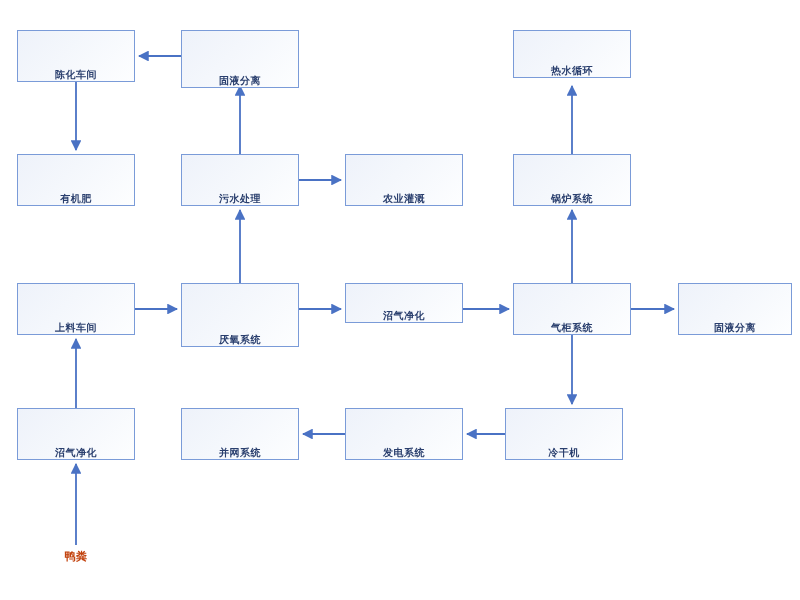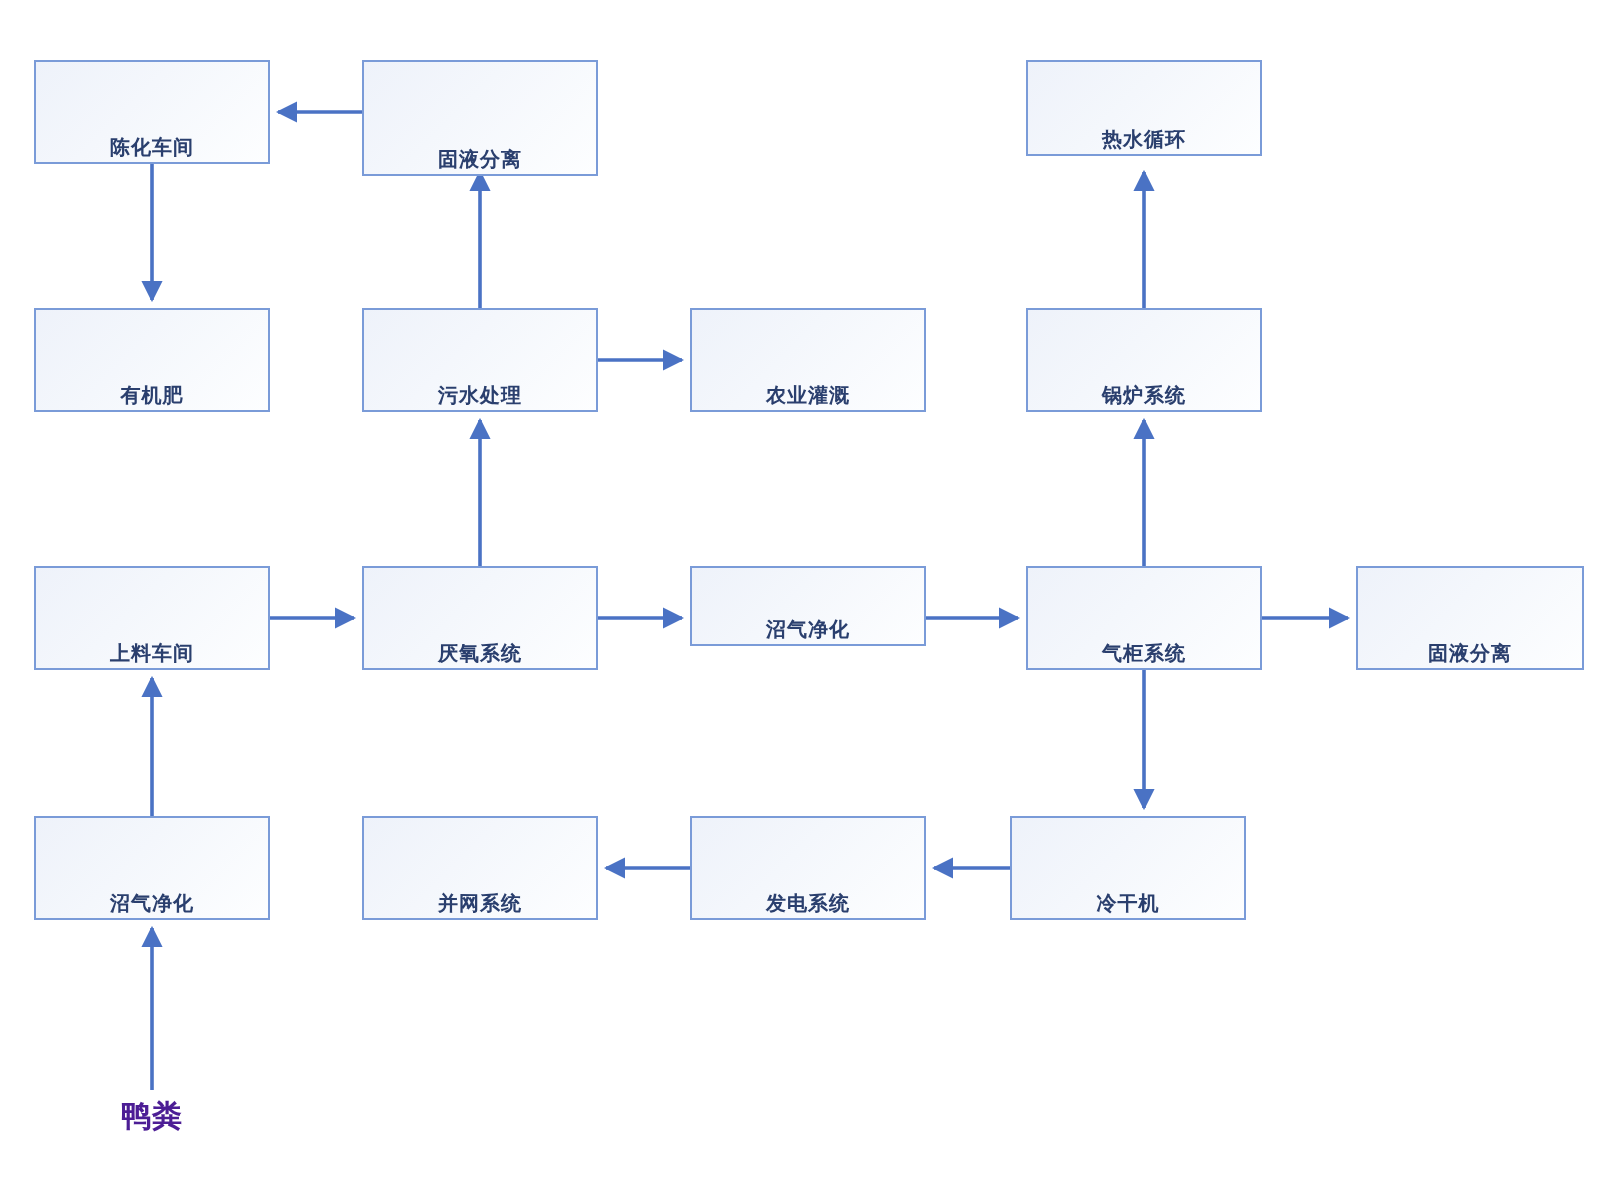--- a/index.html
+++ b/index.html
@@ -37,22 +37,22 @@
     font-weight: bold;
     letter-spacing: 0.5px;
     display: flex;
     align-items: flex-end;
     justify-content: center;
     text-align: center;
     line-height: 1.2;
   }
   .free-label {
     position: absolute;
-    color: #4c1d95;
-    font-size: 15px;
+    color: #c2410c;
+    font-size: 11px;
     font-weight: bold;
     letter-spacing: 0.5px;
     white-space: nowrap;
     text-align: center;
   }
 </style>
 </head>
 <body>
 
 <div id="canvas">
@@ -118,21 +118,21 @@
   <div class="node" style="left:345px; top:154px; width:118px; height:52px;">
     <span>农业灌溉</span>
   </div>
   <div class="node" style="left:513px; top:154px; width:118px; height:52px;">
     <span>锅炉系统</span>
   </div>
 
   <div class="node" style="left:17px;  top:283px; width:118px; height:52px;">
     <span>上料车间</span>
   </div>
-  <div class="node" style="left:181px; top:283px; width:118px; height:52px;">
+  <div class="node" style="left:181px; top:283px; width:118px; height:64px;">
     <span>厌氧系统</span>
   </div>
   <div class="node" style="left:345px; top:283px; width:118px; height:40px;">
     <span>沼气净化</span>
   </div>
   <div class="node" style="left:513px; top:283px; width:118px; height:52px;">
     <span>气柜系统</span>
   </div>
   <div class="node" style="left:678px; top:283px; width:114px; height:52px;">
     <span>固液分离</span>

